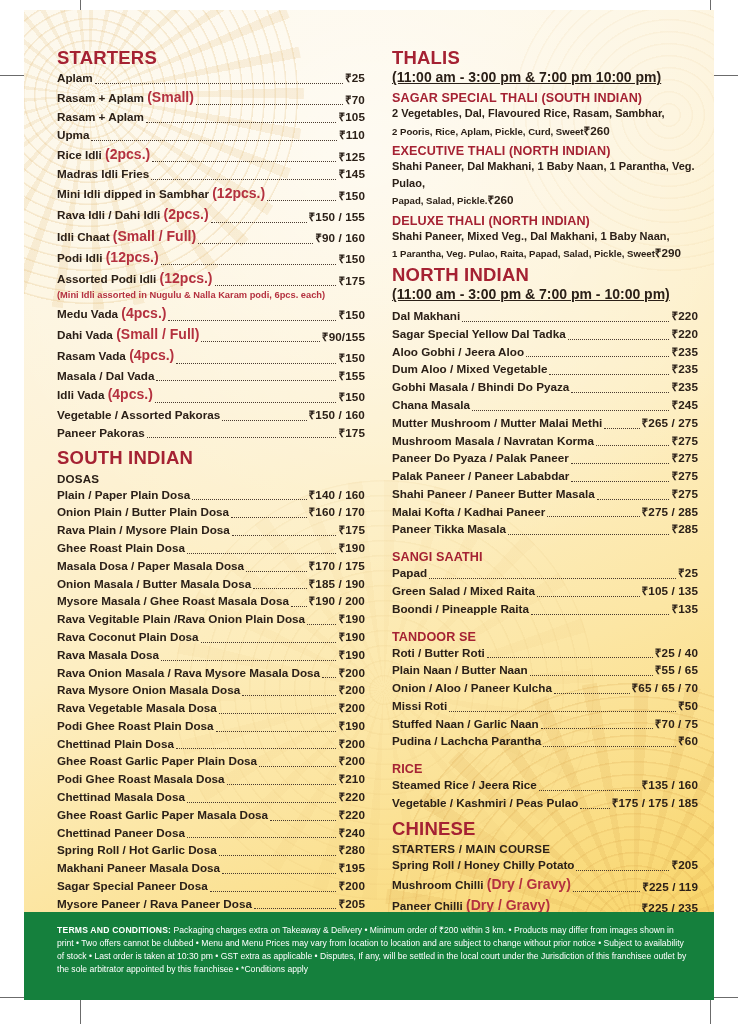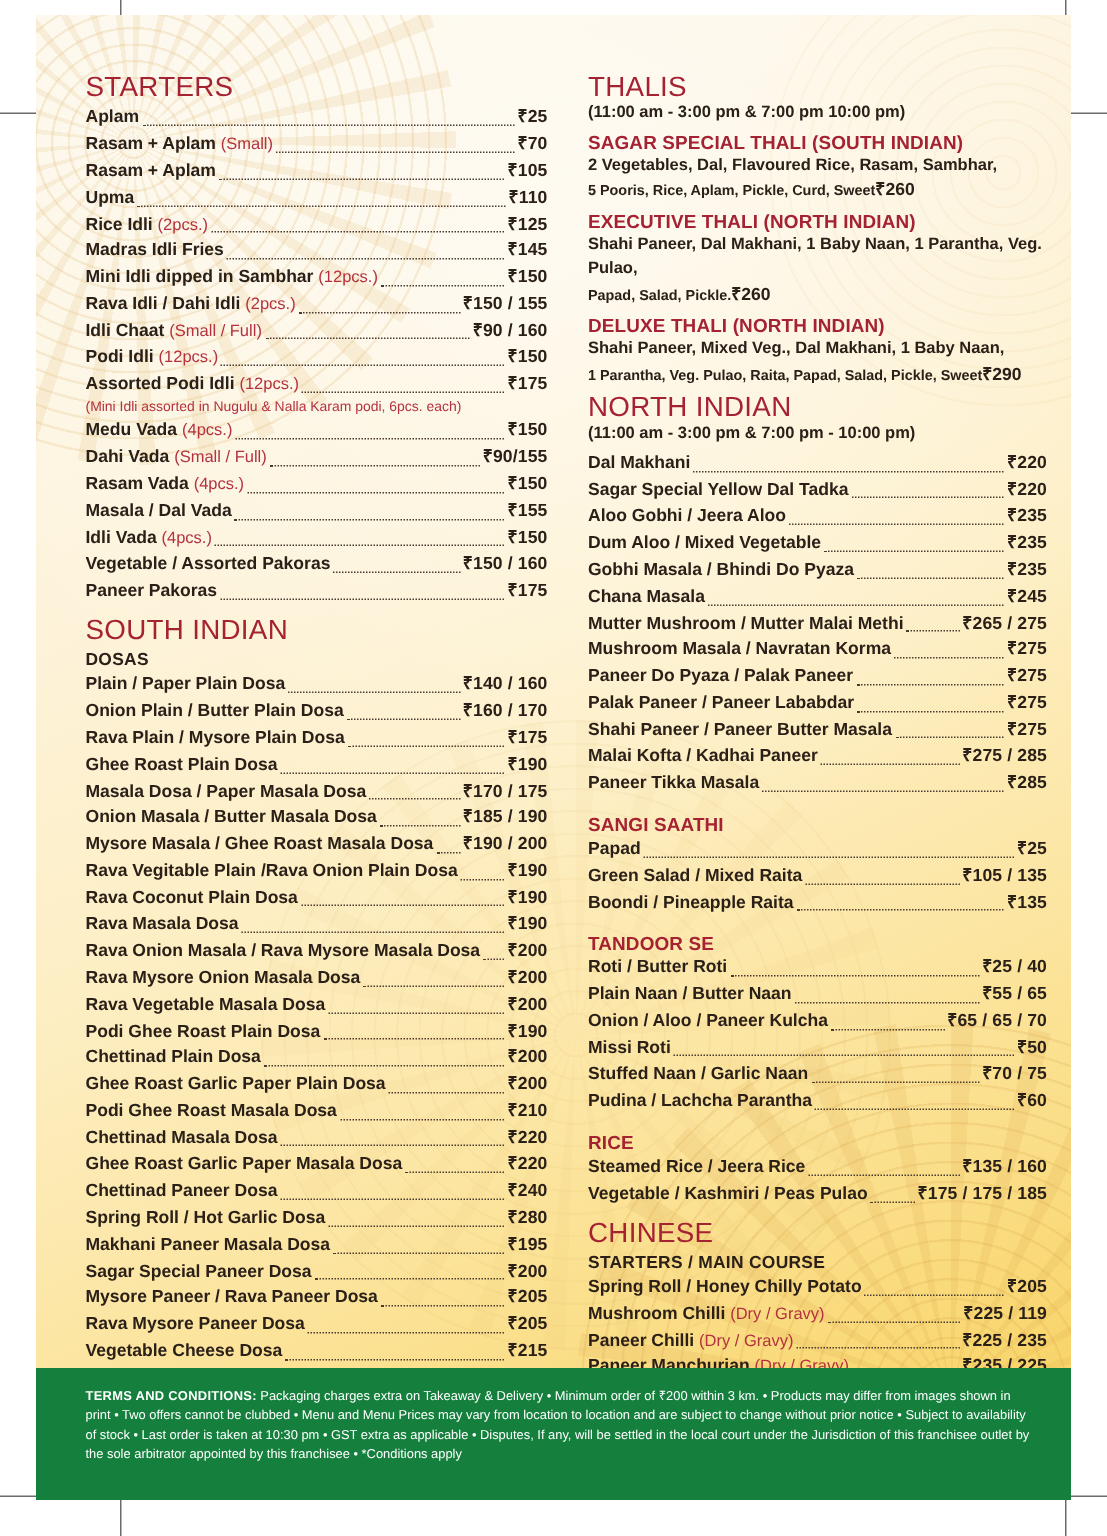--- a/index.html
+++ b/index.html
@@ -96,55 +96,55 @@
   .columns {
     position:absolute; left:0; top:0; width:690px; height:895px;
     padding:38px 16px 0 33px;
     display:flex; gap:27px;
   }
   .col { width:313px; position:relative; z-index:2; }
   .col-right { width:311px; }
 
   
   h2.section {
-    font-size:18.5px; font-weight:400; color:#a52233;
+    font-size:18.5px; font-weight:700; color:#a52233;
     letter-spacing:.2px; line-height:1.05;
     margin:0 0 2px 0;
   }
   .section-hours {
-    font-size:11px; font-weight:700; color:#2b2018;
-    margin:0 0 4px 0; line-height:1.2;
+    font-size:14px; font-weight:700; color:#2b2018;
+    margin:0 0 4px 0; line-height:1.2;text-decoration:underline;
   }
   h3.sub {
     font-size:11.6px; font-weight:700; color:#2b2018;
     letter-spacing:.2px; margin:4px 0 1px 0;
   }
   h3.sub-red {
     font-size:12.6px; font-weight:700; color:#a52233;
     letter-spacing:.1px; margin:5px 0 0 0;
   }
   .gap-s { height:7px; }
   .gap-xs { height:3px; }
 
   
   .row {
     display:flex; align-items:flex-end;
     font-size:11.7px; color:#2b2018; font-weight:700;
     line-height:1.52;
     white-space:nowrap;
   }
   .row .nm { flex:0 0 auto; }
-  .row .nm .qual { color:#b4313f; font-size:11px; font-weight:400;margin-top:36px; }
+  .row .nm .qual { color:#b4313f; font-size:14px; font-weight:700;margin-top:36px; }
   .row .dots {
     flex:1 1 auto; overflow:hidden; margin:0 2px 3px 2px;
     border-bottom:1.5px dotted #4a3b30; height:1px; min-width:8px;
   }
   .row .pr { flex:0 0 auto; text-align:right; letter-spacing:.1px; }
   .note {
-    font-size:9.3px; color:#b4313f; font-weight:400;
+    font-size:9.3px; color:#b4313f; font-weight:700;
     line-height:1.45; margin:0 0 0 0;
   }
   
   .desc {
     font-size:11px; color:#2b2018; font-weight:700; line-height:1.5;
   }
   .desc-row {
     display:flex; align-items:flex-end;
     font-size:9.6px; color:#2b2018; font-weight:700; line-height:1.5;
     white-space:nowrap;
@@ -445,21 +445,21 @@
     </div>
 
     <div class="col col-right">
 
       <h2 class="section">THALIS</h2>
       <div class="section-hours">(11:00 am - 3:00 pm &amp; 7:00 pm 10:00 pm)</div>
       <div>
           <h3 class="sub-red">SAGAR SPECIAL THALI (SOUTH INDIAN)</h3>
           <div class="desc">2 Vegetables, Dal, Flavoured Rice, Rasam, Sambhar,</div>
           <div class="desc-row">
-            <span class="nm">5 Pooris, Rice, Aplam, Pickle, Curd, Sweet</span>
+            <span class="nm">2 Pooris, Rice, Aplam, Pickle, Curd, Sweet</span>
             <span class="dots"></span>
             <span class="pr">₹260</span>
           </div>
           <h3 class="sub-red">EXECUTIVE THALI (NORTH INDIAN)</h3>
           <div class="desc">Shahi Paneer, Dal Makhani, 1 Baby Naan, 1 Parantha, Veg. Pulao,</div>
           <div class="desc-row">
             <span class="nm">Papad, Salad, Pickle.</span>
             <span class="dots"></span>
             <span class="pr">₹260</span>
           </div>

